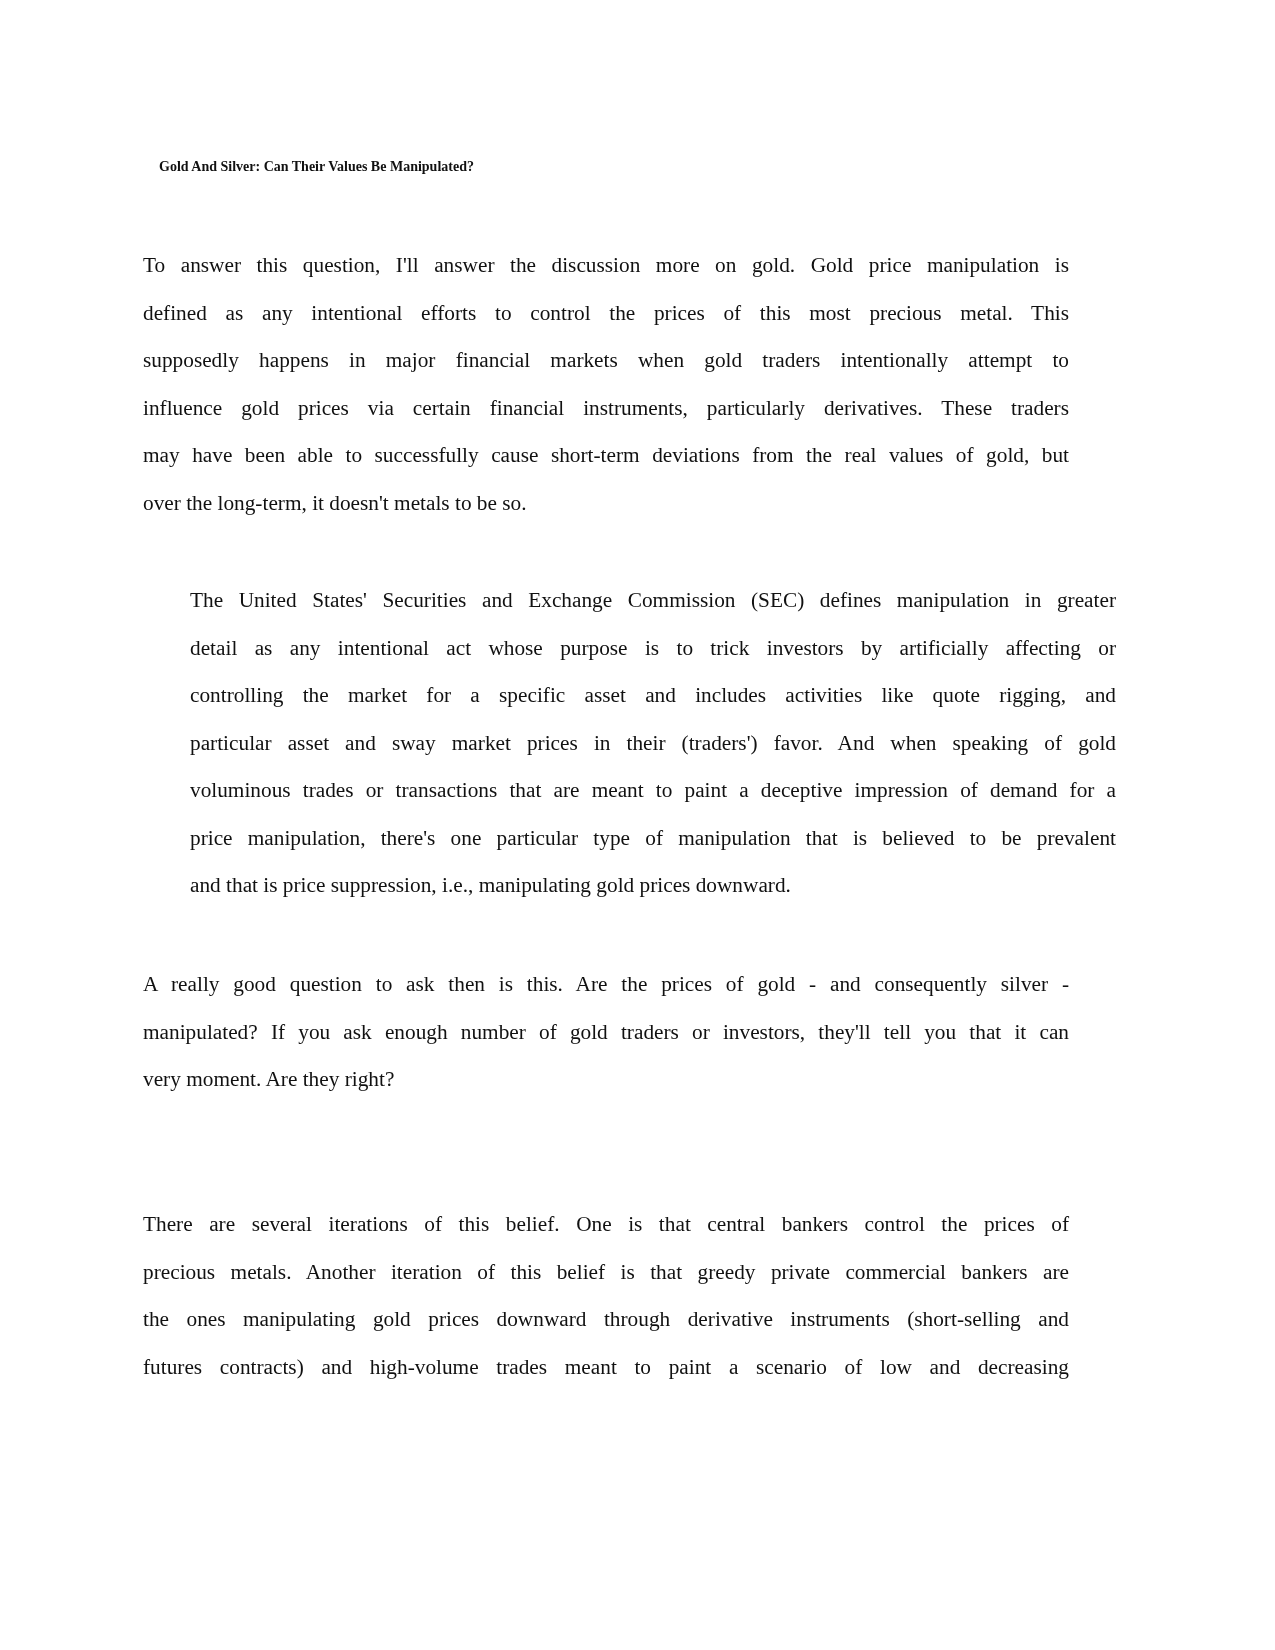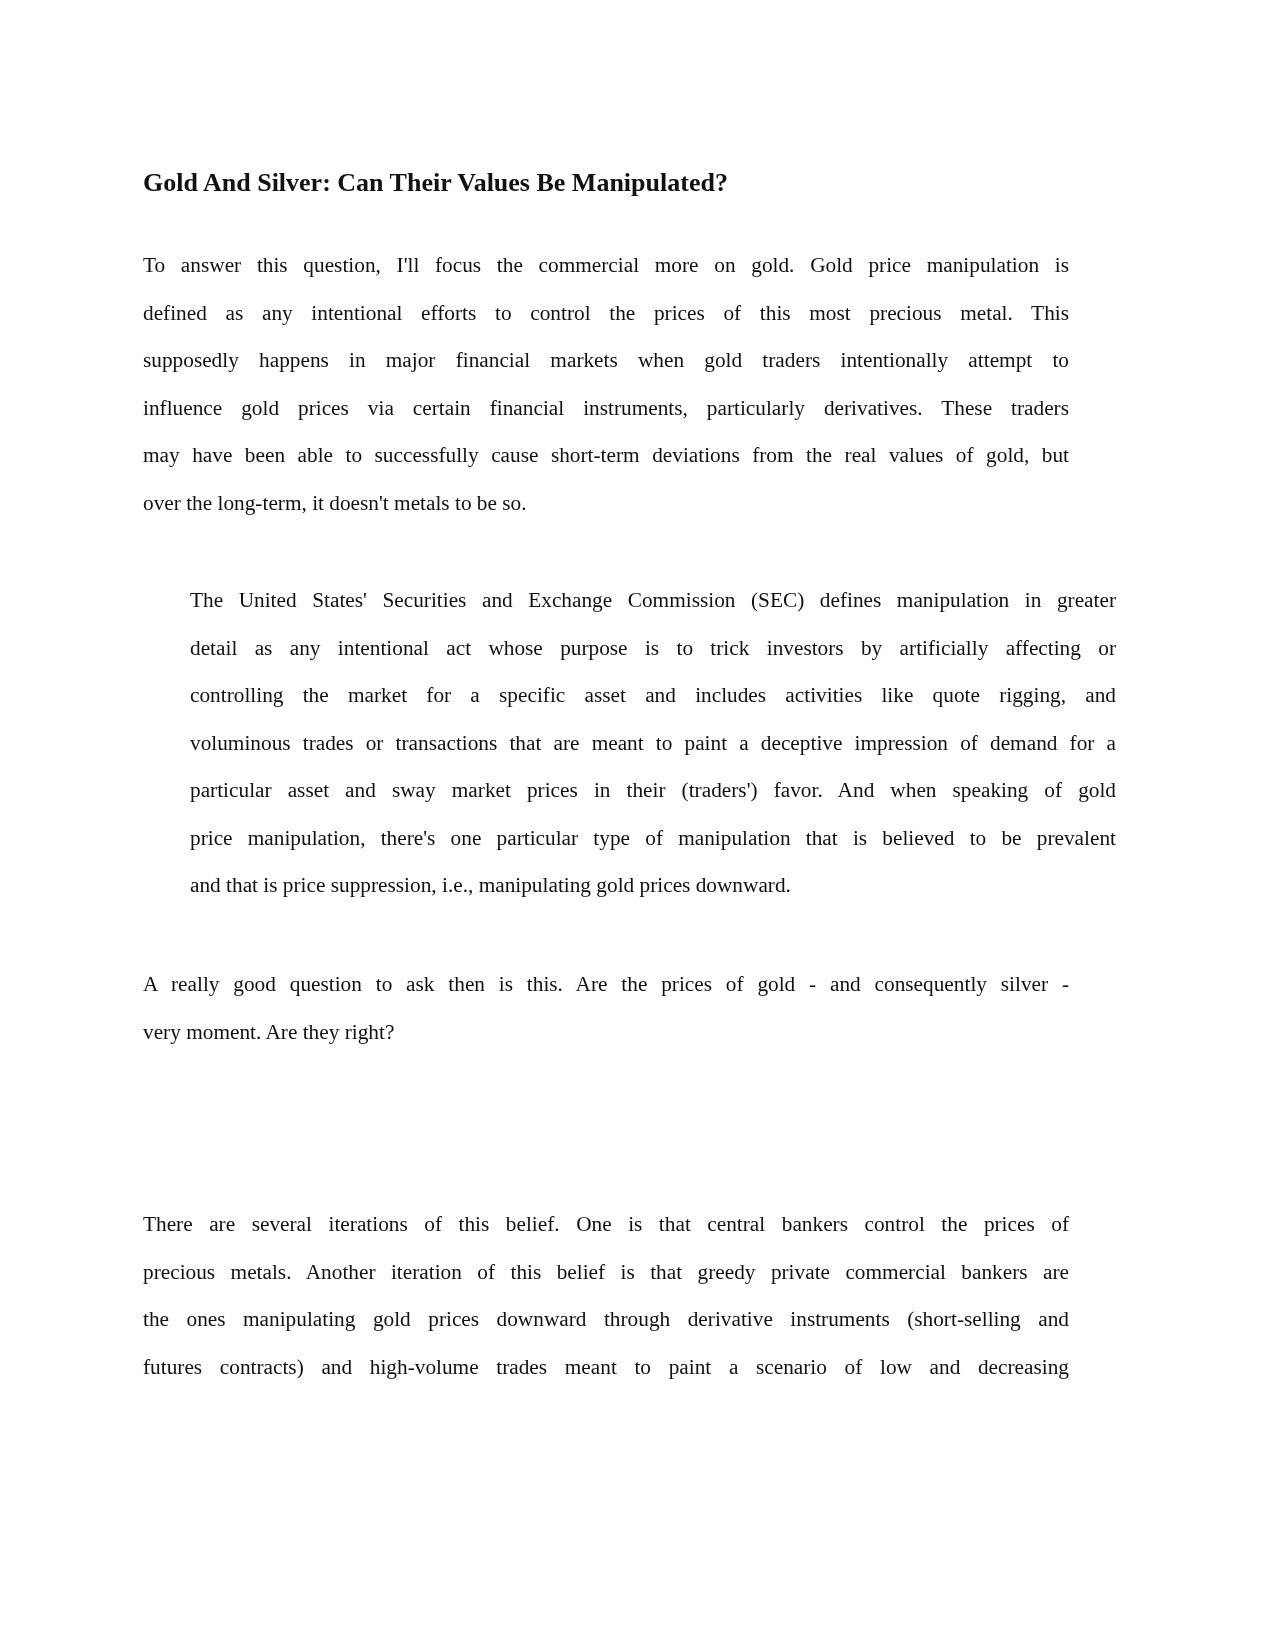--- a/index.html
+++ b/index.html
@@ -17,26 +17,25 @@
     }
     .page {
       position: absolute;
       left: 143px;
       top: 0;
       width: 926px;
     }
     .title {
       position: absolute;
       top: 152px;
-      left: 0;
-      font-size: 26px;
+      left: 16px;
+      font-size: 14px;
       font-weight: bold;
       white-space: nowrap;
       line-height: 30px;
-      margin-top: 16px;
     }
     .para {
       position: absolute;
       left: 0;
       width: 926px;
       font-size: 21.3px;
       line-height: 47.5px;
       text-align: justify;
       margin: 0;
     }
@@ -51,40 +50,41 @@
       text-align-last: left;
     }
   </style>
 </head>
 <body>
 
 <div class="page">
   <div class="title">Gold And Silver:  Can Their Values Be Manipulated?</div>
 
   <div class="para" style="top:242px;">
-    <span class="line">To answer this question, I'll focus the commercial more on gold.  Gold price manipulation is</span>
+    <span class="line">To answer this question, I'll answer the discussion more on gold.  Gold price manipulation is</span>
     <span class="line">defined as any intentional efforts to control the prices of this most precious metal.  This</span>
     <span class="line">supposedly happens in major financial markets when gold traders intentionally attempt to</span>
     <span class="line">influence gold prices via certain financial instruments, particularly derivatives.  These traders</span>
     <span class="line">may have been able to successfully cause short-term deviations from the real values of gold, but</span>
     <span class="line last">over the long-term, it doesn't metals to be so.</span>
   </div>
 
   <div class="para" style="top:577px;margin-left:47px;">
     <span class="line">The United States' Securities and Exchange Commission (SEC) defines manipulation in greater</span>
     <span class="line">detail as any intentional act whose purpose is to trick investors by artificially affecting or</span>
     <span class="line">controlling the market for a specific asset and includes activities like quote rigging, and</span>
+    <span class="line">particular asset and sway market prices in their (traders') favor.  And when speaking of gold</span>
     <span class="line">voluminous trades or transactions that are meant to paint a deceptive impression of demand for a</span>
-    <span class="line">particular asset and sway market prices in their (traders') favor.  And when speaking of gold</span>
     <span class="line">price manipulation, there's one particular type of manipulation that is believed to be prevalent</span>
     <span class="line last">and that is price suppression, i.e., manipulating gold prices downward.</span>
   </div>
 
   <div class="para" style="top:961px;">
     <span class="line">A really good question to ask then is this.  Are the prices of gold - and consequently silver -</span>
+    <span class="line">manipulated?  If you ask enough number of gold traders or investors, they'll tell you that it can</span>
     <span class="line last">very moment.  Are they right?</span>
   </div>
 
   <div class="para" style="top:1201px;">
     <span class="line">There are several iterations of this belief.  One is that central bankers control the prices of</span>
     <span class="line">precious metals.  Another iteration of this belief is that greedy private commercial bankers are</span>
     <span class="line">the ones manipulating gold prices downward through derivative instruments (short-selling and</span>
     <span class="line">futures contracts) and high-volume trades meant to paint a scenario of low and decreasing</span>
   </div>
 </div>

